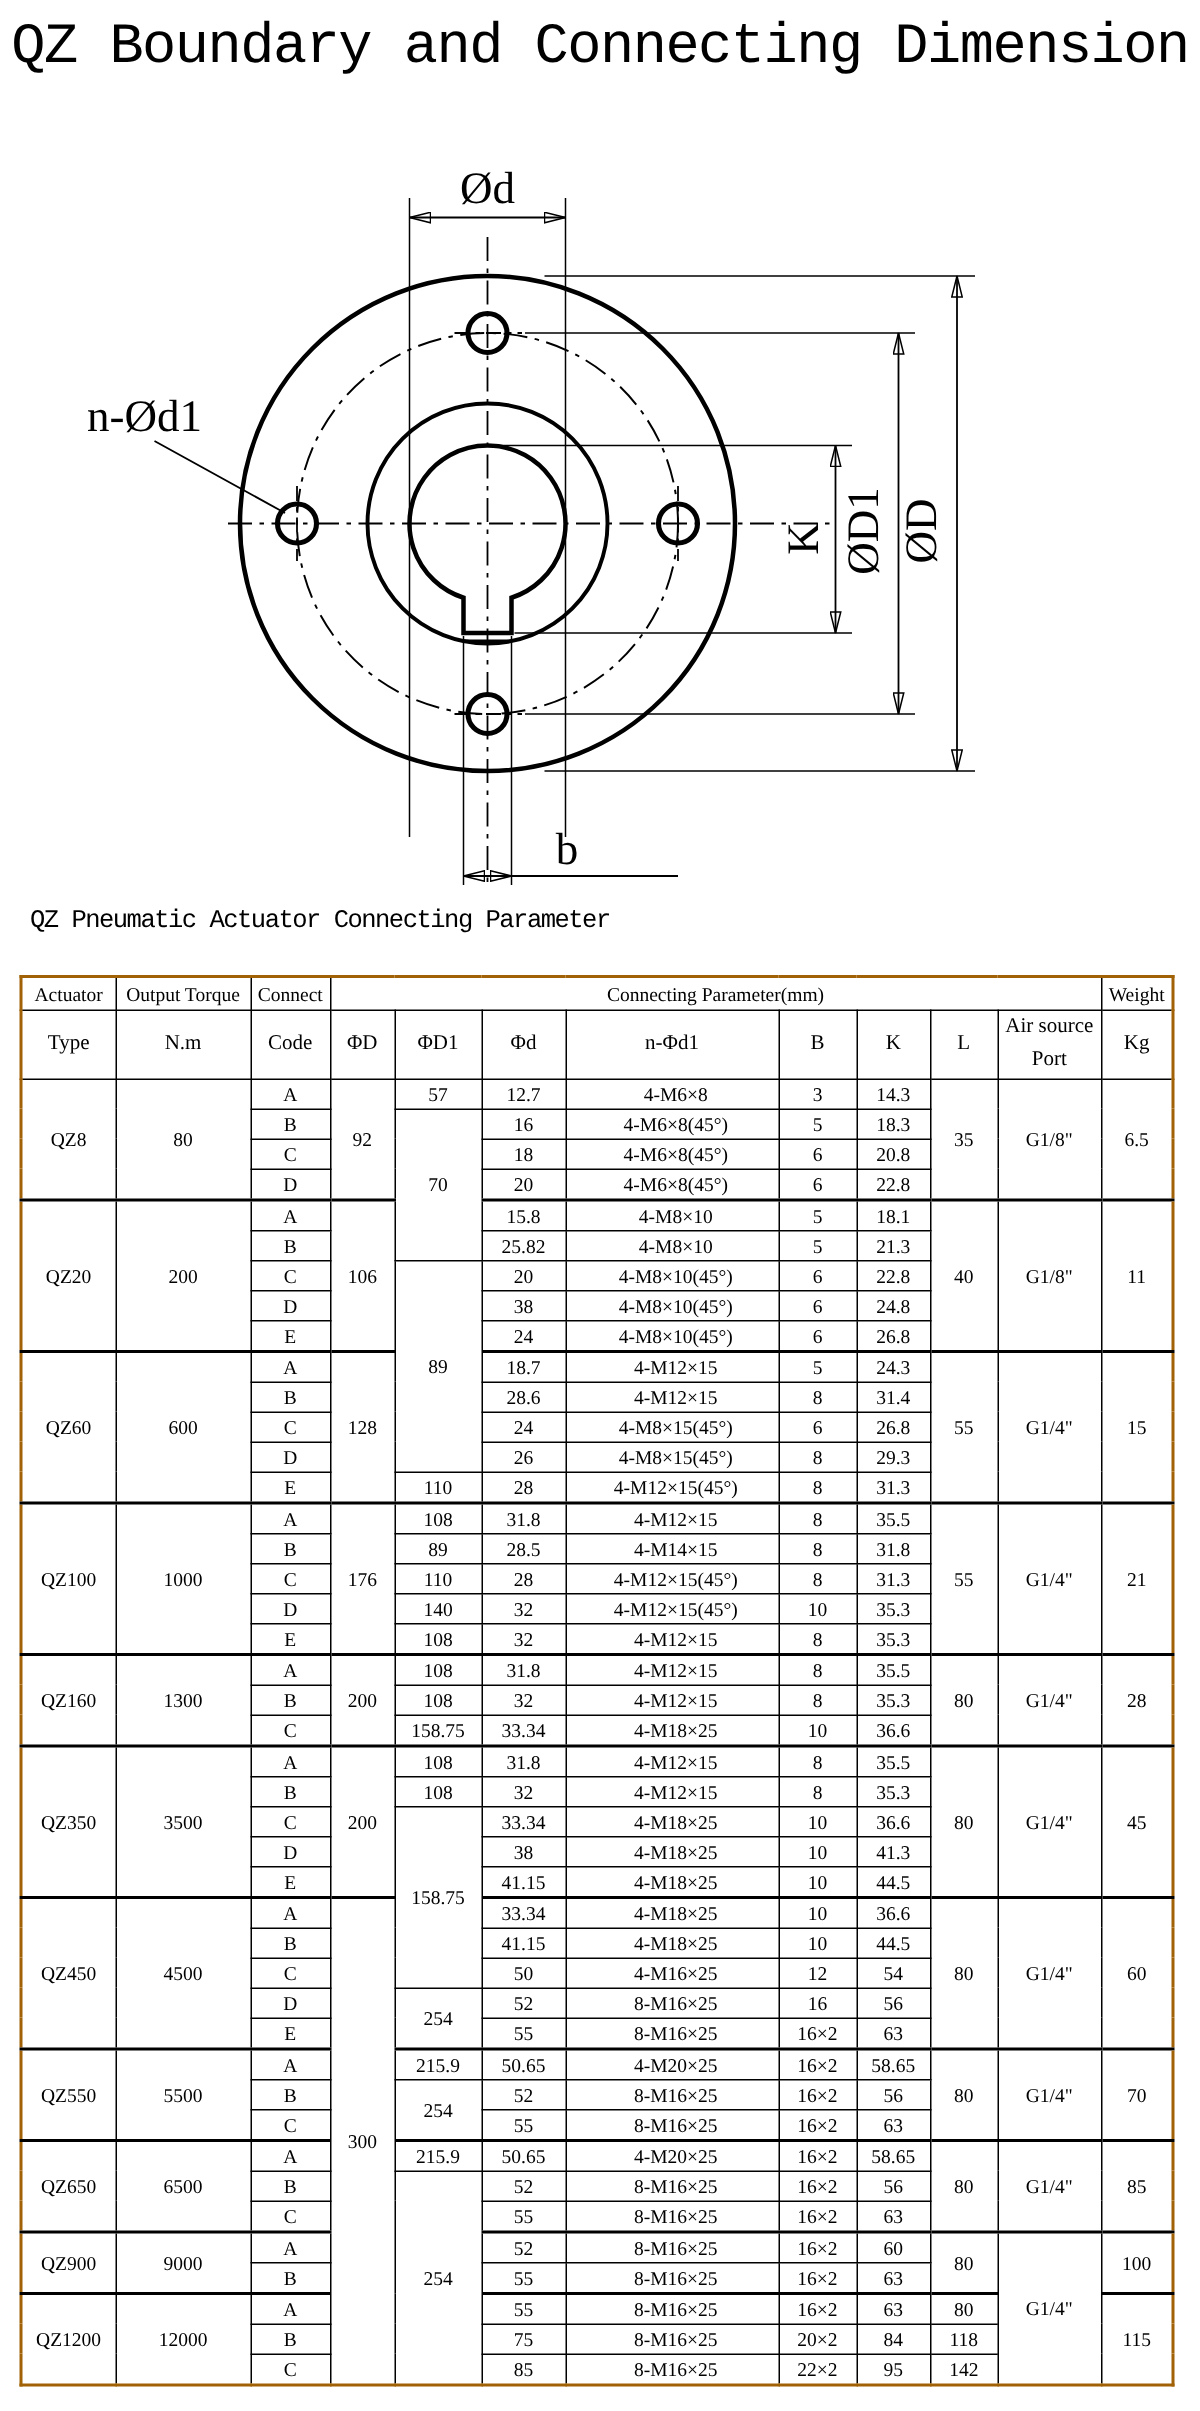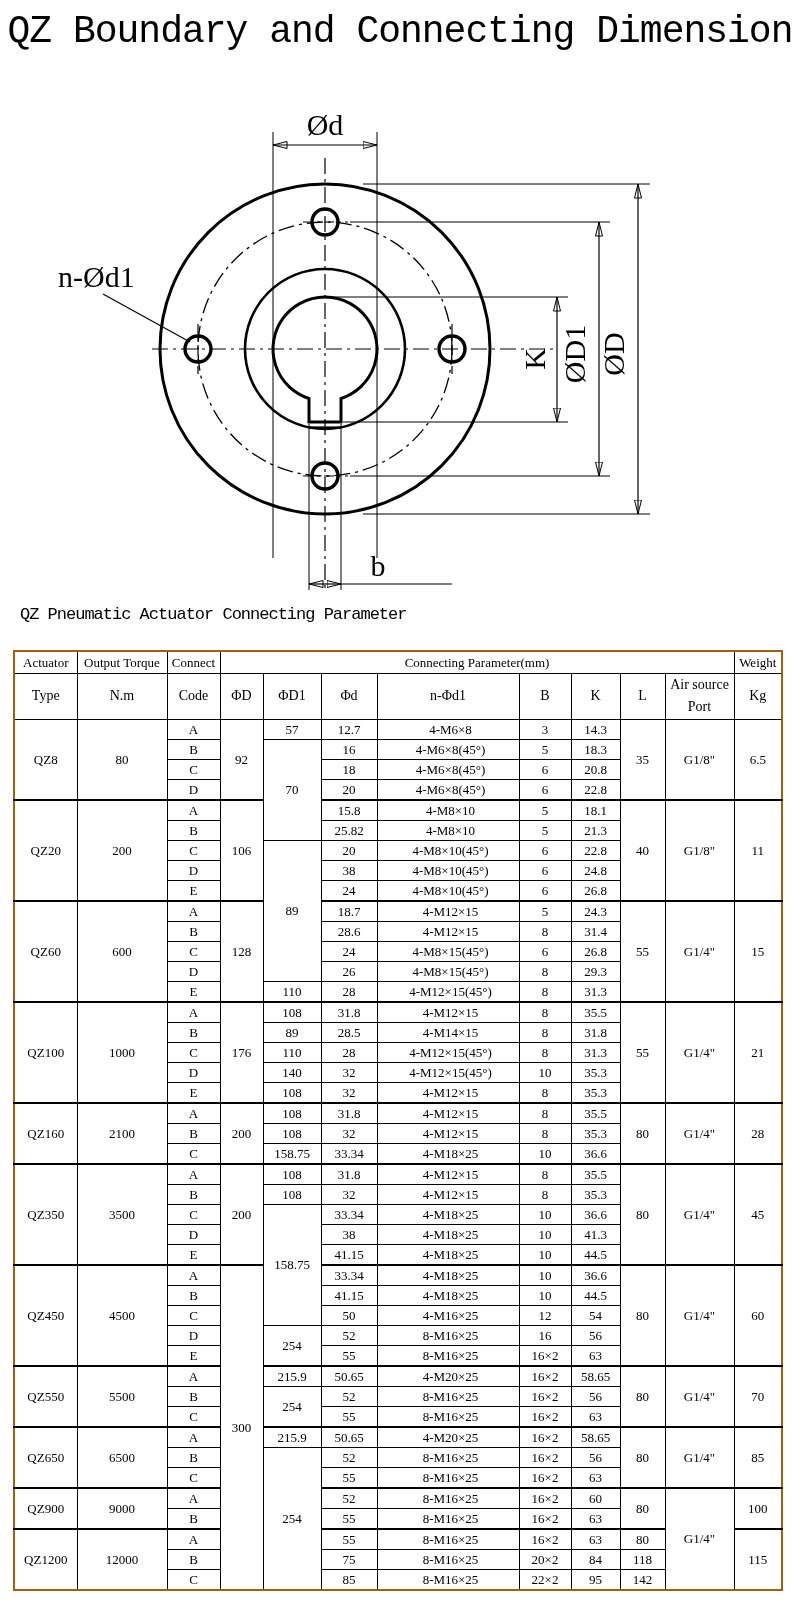--- a/index.html
+++ b/index.html
@@ -288,21 +288,21 @@
       <tr>
         <td>E</td>
         <td>108</td>
         <td>32</td>
         <td class="l">4-M12×15</td>
         <td>8</td>
         <td>35.3</td>
       </tr>
       <tr class="g">
         <td rowspan="3">QZ160</td>
-        <td rowspan="3">2100</td>
+        <td rowspan="3">1300</td>
         <td>A</td>
         <td rowspan="3">200</td>
         <td>108</td>
         <td>31.8</td>
         <td class="l">4-M12×15</td>
         <td>8</td>
         <td>35.5</td>
         <td rowspan="3">80</td>
         <td rowspan="3">G1/4"</td>
         <td rowspan="3">28</td>

